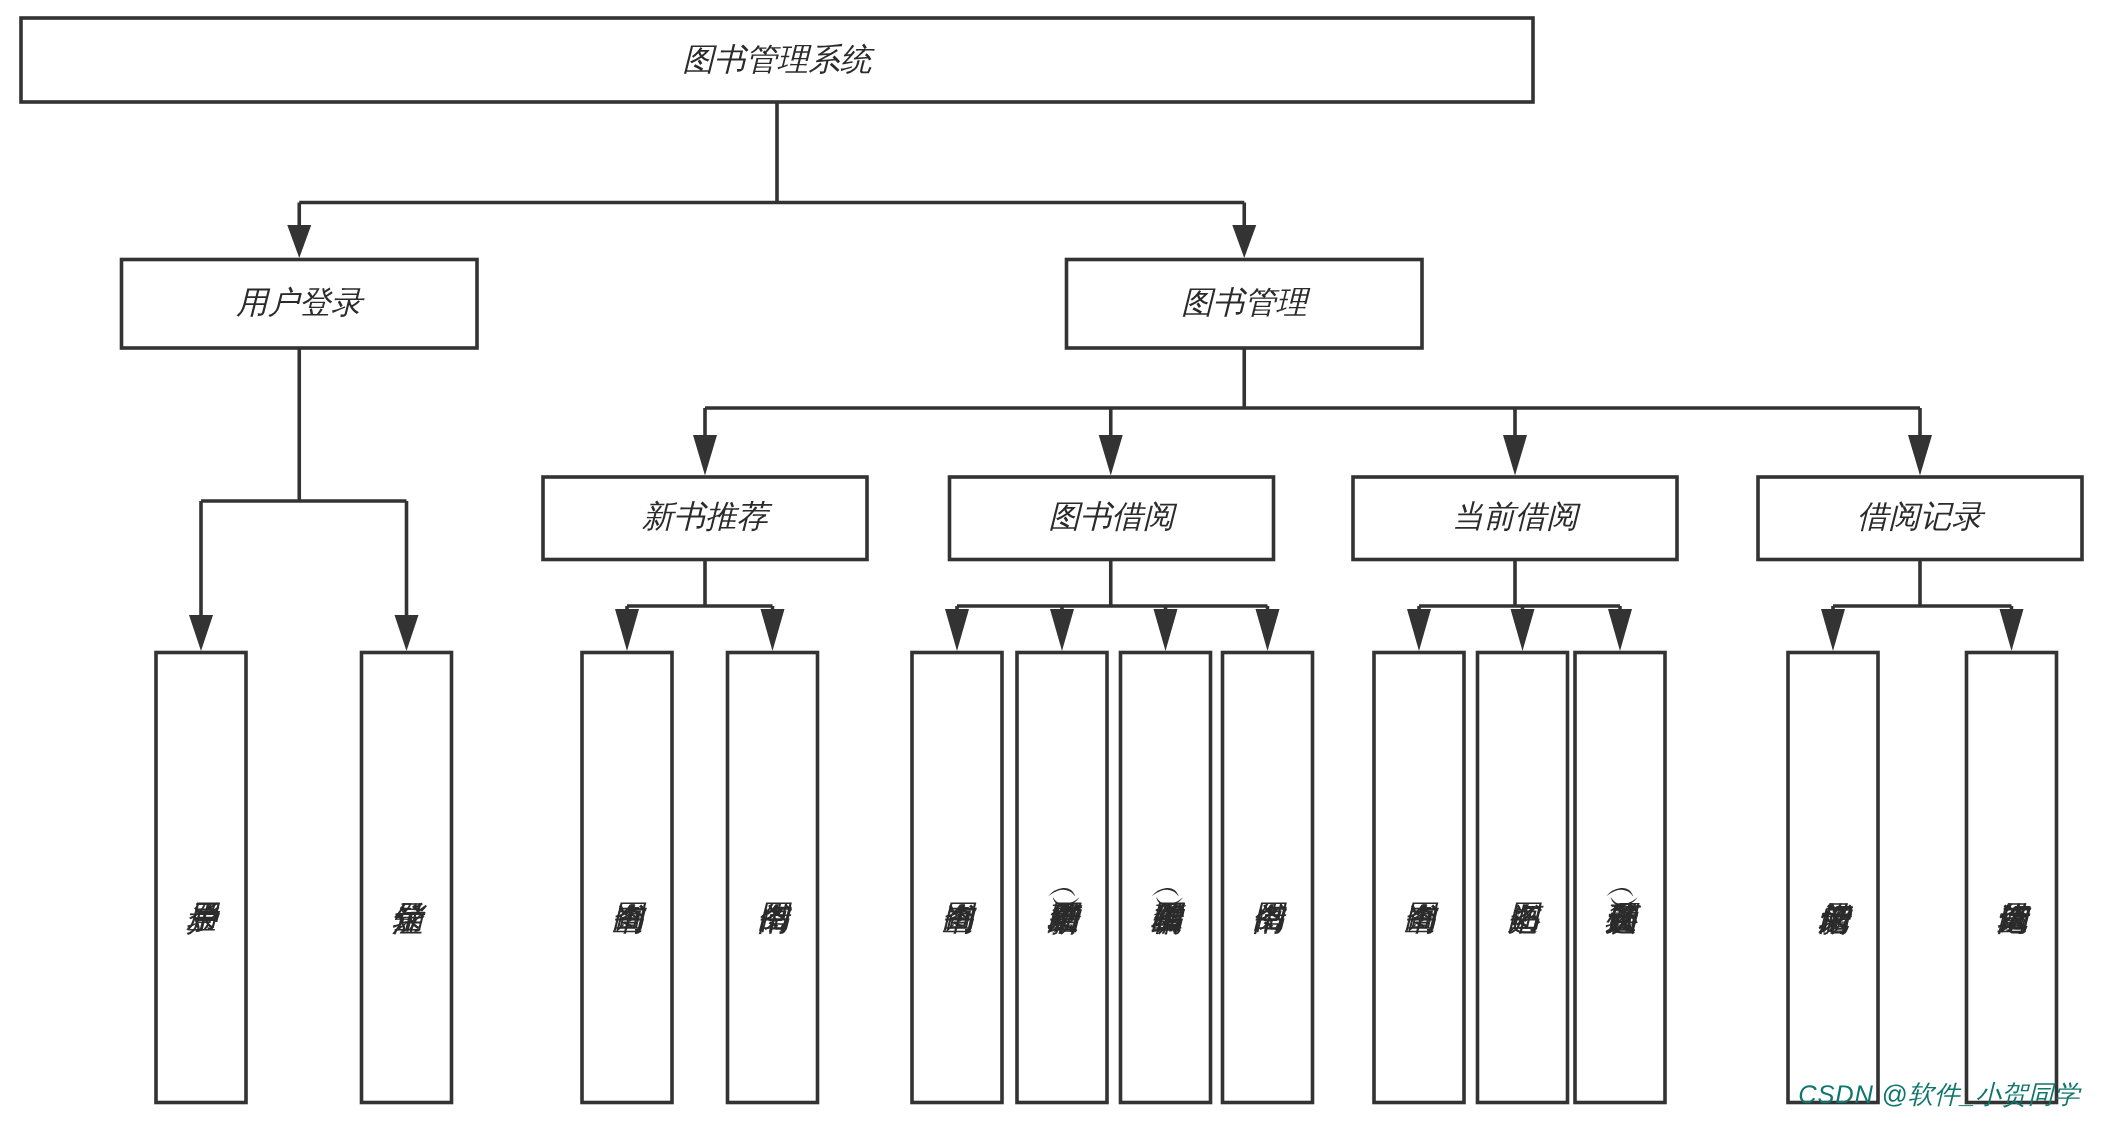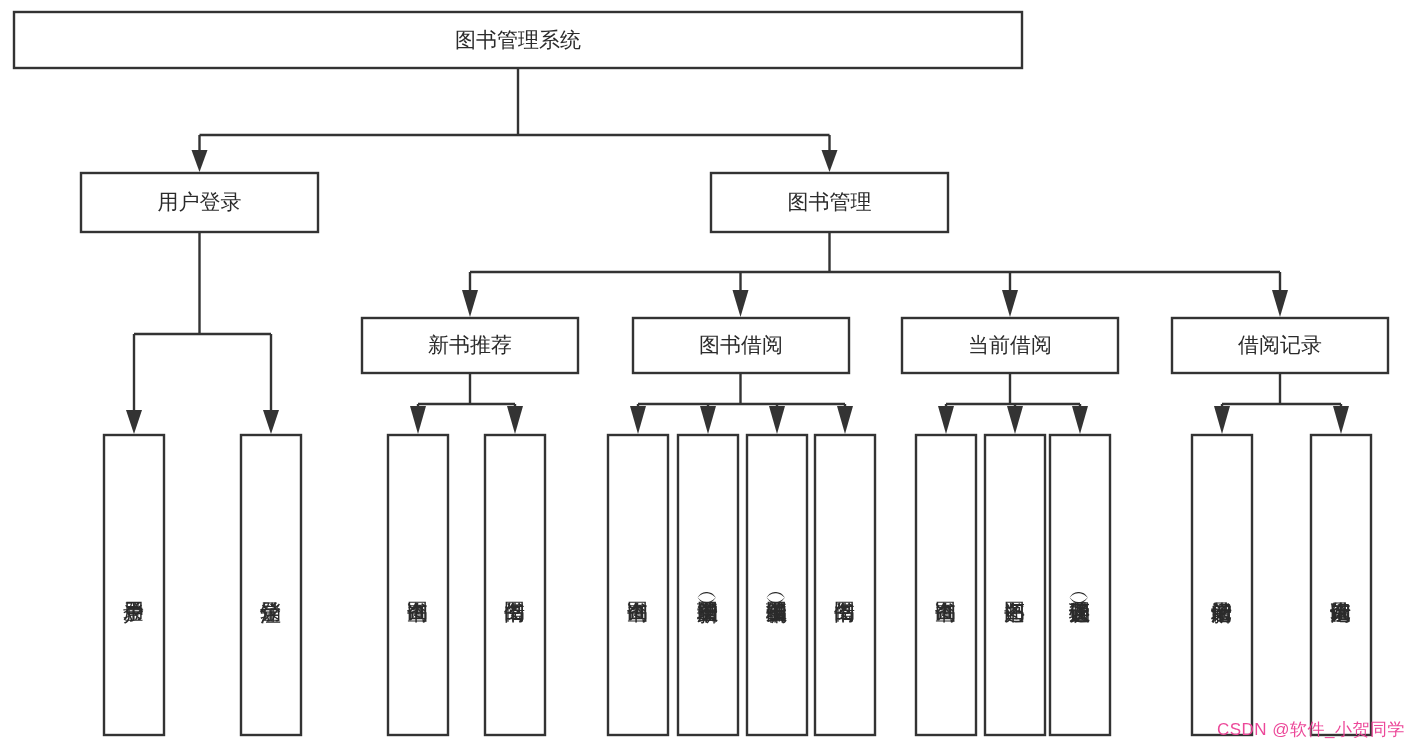--- a/index.html
+++ b/index.html
@@ -11,20 +11,21 @@
     width: 1405px;
     height: 747px;
     font-family: "Liberation Sans", "DejaVu Sans", sans-serif;
     overflow: hidden;
   }
   #diagram-root {
     position: relative;
     width: 1405px;
     height: 747px;
     background: #ffffff;
+    font-style: italic;
   }
   svg.flow {
     position: absolute;
     top: 0;
     left: 0;
     width: 1405px;
     height: 747px;
   }
   .node-box {
     fill: #ffffff;
@@ -48,25 +49,25 @@
     stroke: #333333;
     stroke-width: 2.4;
     fill: none;
   }
   .arrow-head {
     fill: #333333;
     stroke: none;
   }
   .watermark {
     position: absolute;
-    right: 0;
+    right: 18px;
     bottom: 6px;
     font-family: "Liberation Sans", "DejaVu Sans", sans-serif;
     font-size: 17px;
-    color: #ec4899;
+    color: #0f766e;
     letter-spacing: 0.5px;
     white-space: nowrap;
     pointer-events: none;
   }
 </style>
 </head>
 <body>
 
 <div id="diagram-root">
 

